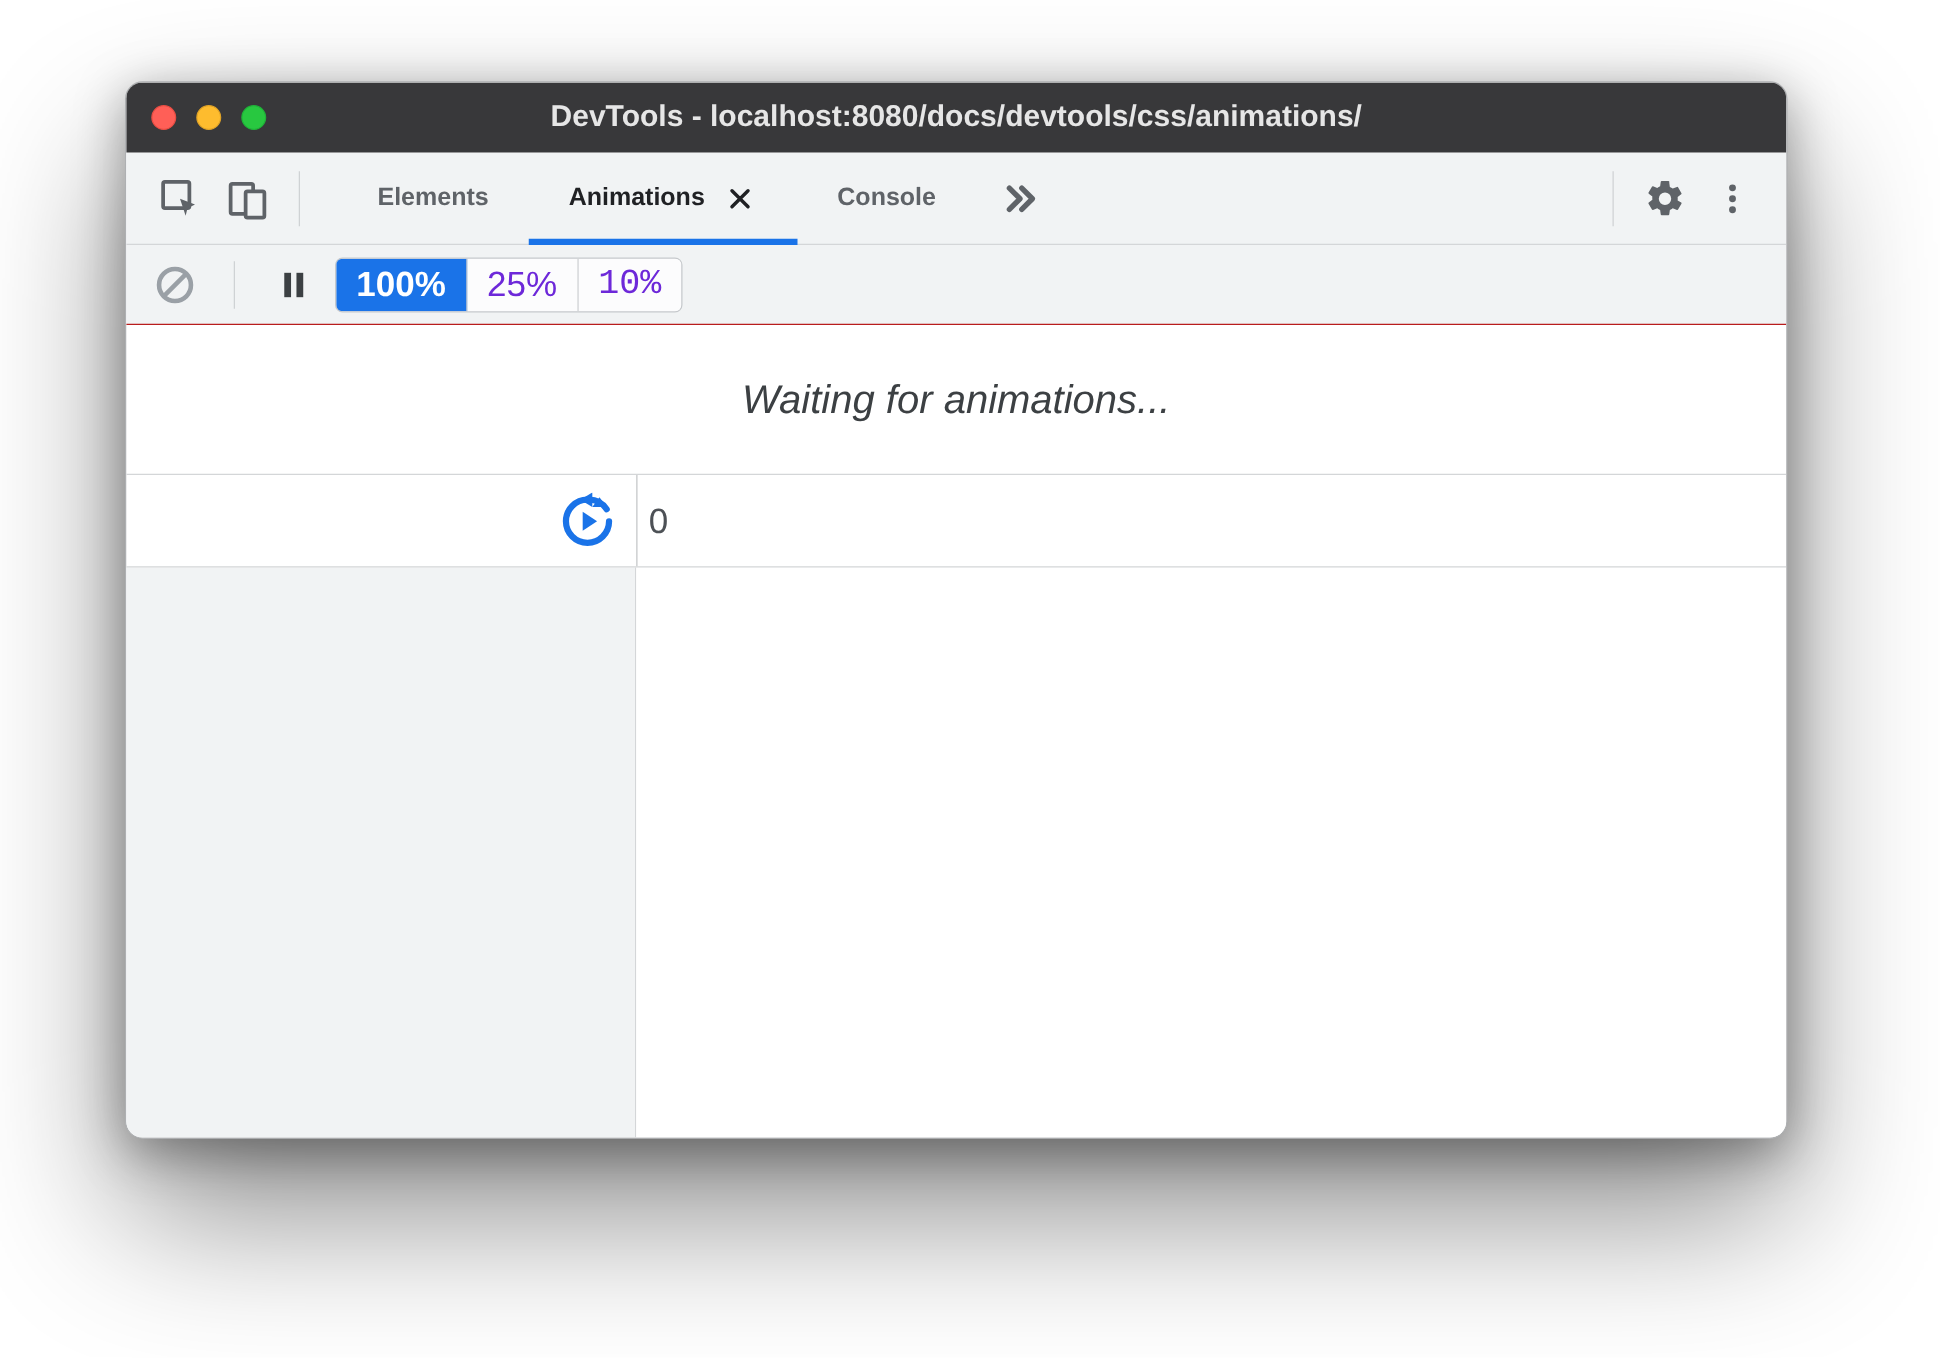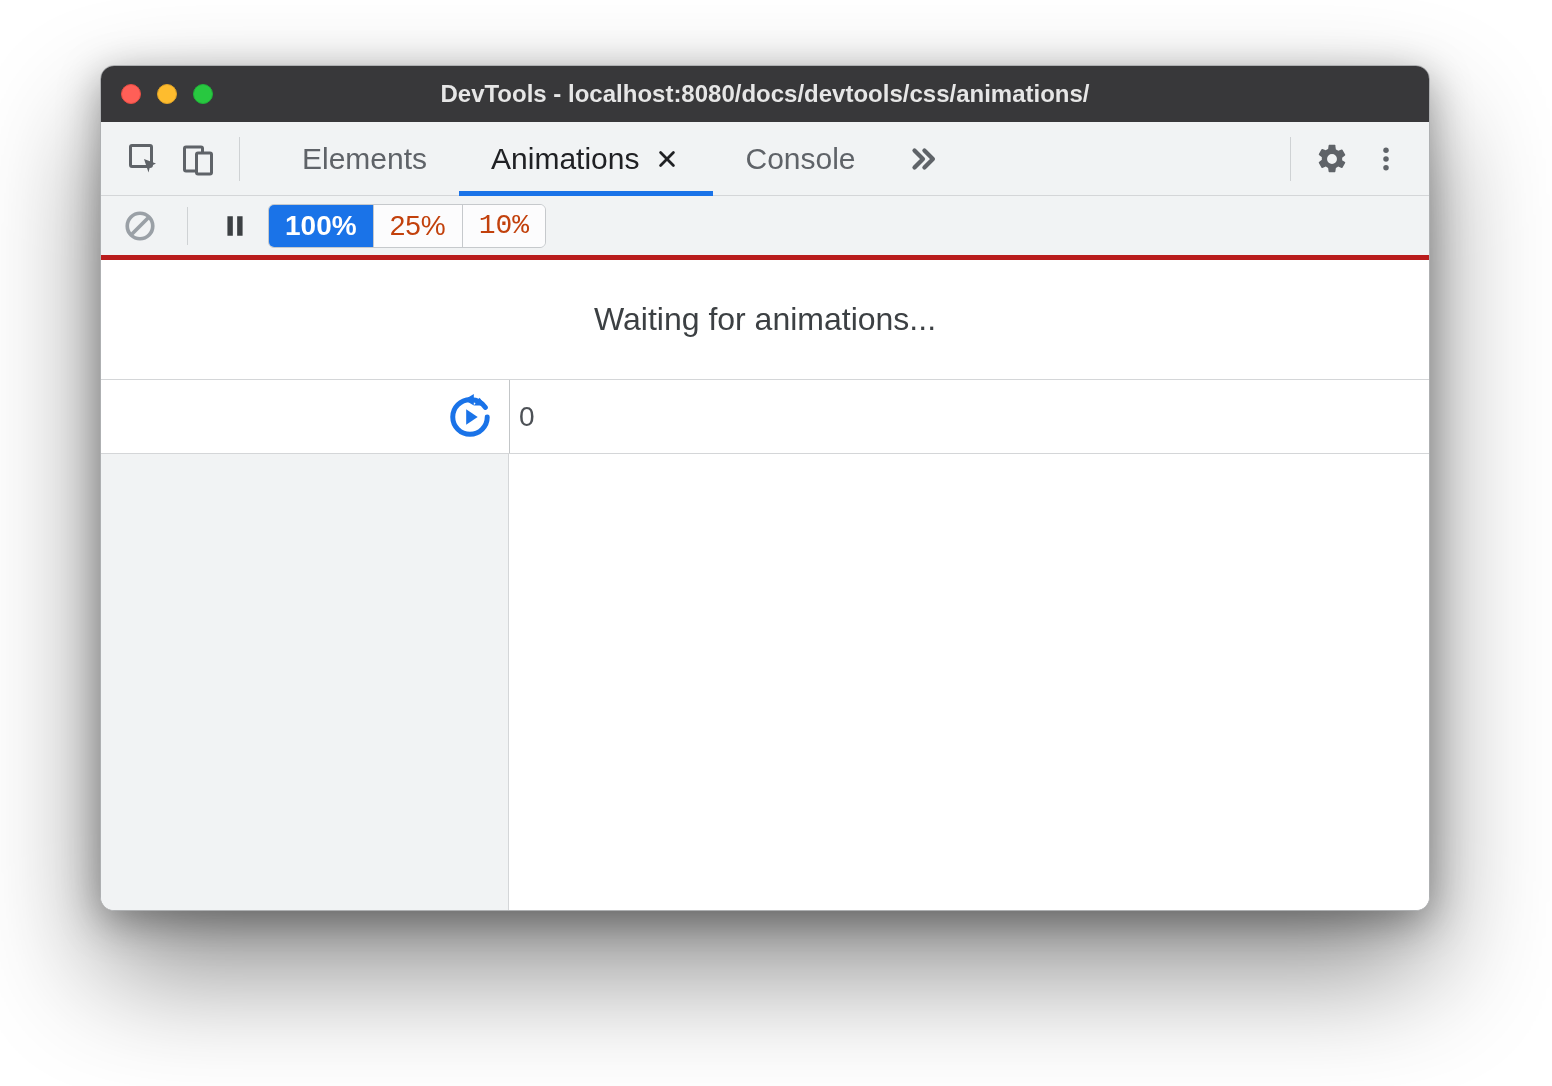--- a/index.html
+++ b/index.html
@@ -51,76 +51,78 @@
     display:flex; align-items:center; justify-content:center;
     color: #5f6368;
     cursor: pointer;
   }
   .vdiv { width: 1px; height: 44px; background: #cfd2d4; margin: 0 14px; }
   .tabs { display: flex; align-items: stretch; height: 100%; margin-left: 16px; flex: 1; }
   .tab {
     padding: 0 32px;
     display: flex; align-items: center;
     color: #5f6368;
-    font-size: 30px;
+    font-size: 20px;
     cursor: pointer;
     position: relative;
     gap: 14px;
+    font-weight: bold;
   }
   .tab.active { color: #202124; }
   .tab.active::after {
     content:"";
     position:absolute;
     left: 0; right: 0; bottom: -1px;
     height: 5px;
     background: #1a73e8;
   }
   .tab-close {
     width: 28px; height: 28px;
     display:flex; align-items:center; justify-content:center;
     color: #2b2b2b;
   }
   .right-icons { display: flex; align-items: center; margin-left: auto; }
   .toolbar2 {
     height: 64px;
     background: #f1f3f4;
-    border-bottom: 5px solid #b91c1c;
+    border-bottom: 1px solid #b91c1c;
     display: flex;
     align-items: center;
     padding: 0 16px;
     gap: 10px;
   }
   .speed-group {
     display: inline-flex;
     border: 1px solid #c6c9cc;
     border-radius: 6px;
     overflow: hidden;
     height: 44px;
   }
   .speed {
     padding: 0 16px;
     display:flex; align-items:center;
     font-size: 28px;
-    color: #c2410c;
+    color: #6d28d9;
     background: #fcfcfd;
     border-right: 1px solid #c6c9cc;
     cursor: pointer;
   }
   .speed:last-child { border-right: none; font-family: Liberation Mono, monospace; }
   .speed.active {
     background: #1a73e8;
     color: #ffffff;
     font-weight: 600;
   }
   .waiting {
     height: 120px;
     display:flex; align-items:center; justify-content:center;
     color: #3c4043;
     font-size: 32px;
     border-bottom: 1px solid #d4d6d8;
+    font-style: italic;
   }
   .timeline-header {
     height: 74px;
     border-bottom: 1px solid #d4d6d8;
     display: flex;
     align-items: center;
     position: relative;
   }
   .tl-left {
     width: 408px;

